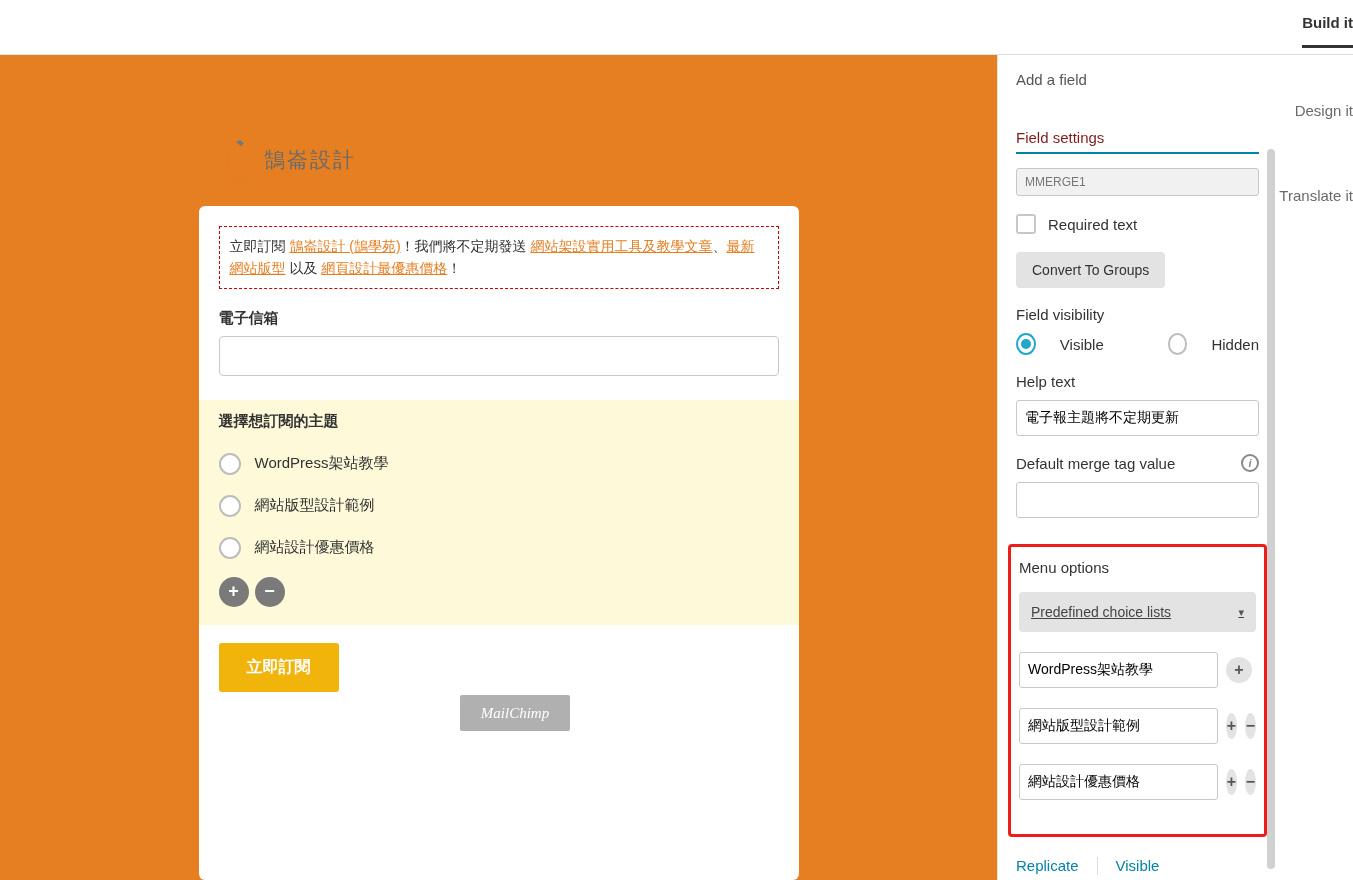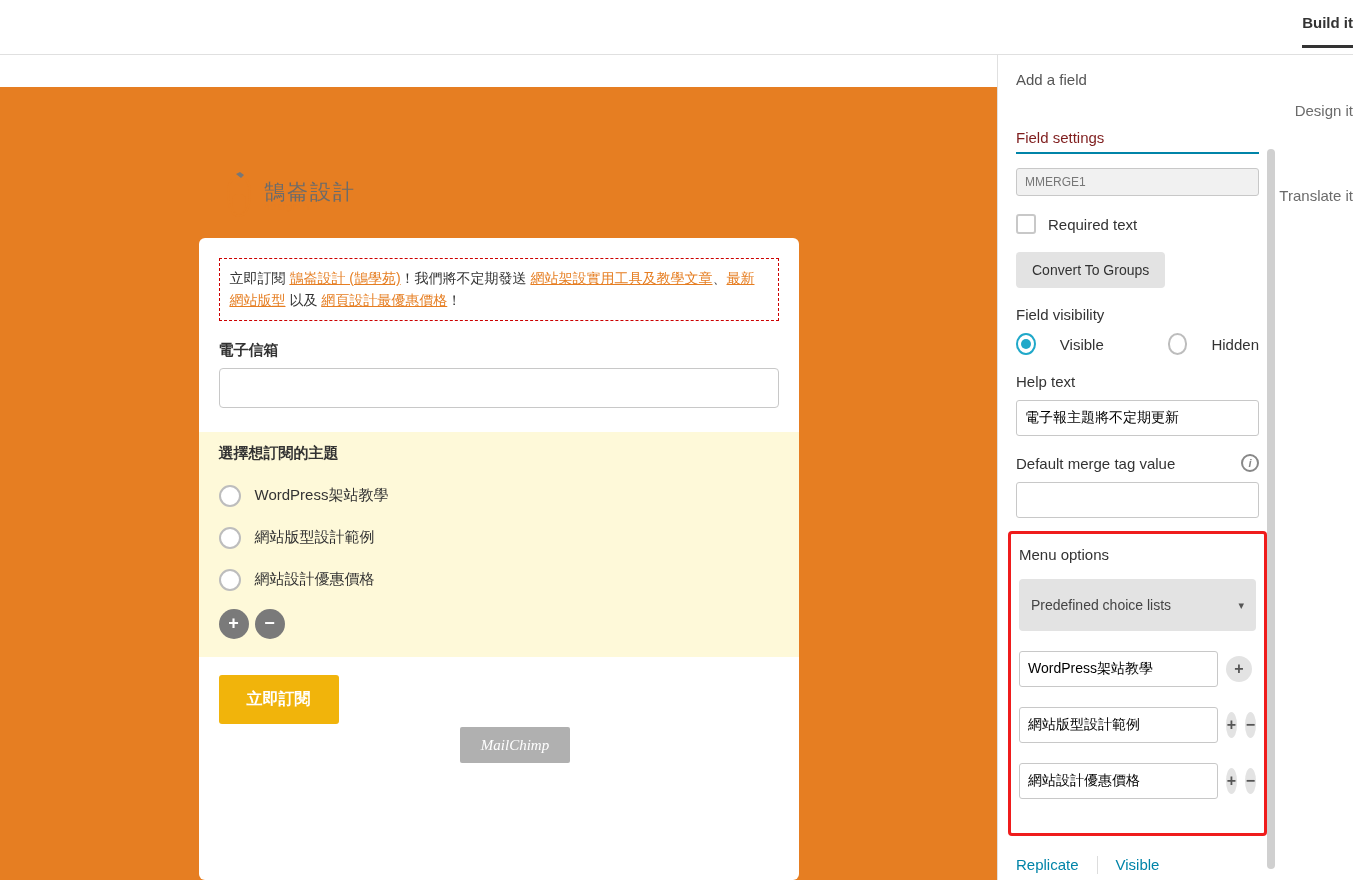--- a/index.html
+++ b/index.html
@@ -9,21 +9,21 @@
 
 
 .tabs { display: flex; gap: 40px; padding: 0 0 0 60px; height: 55px; align-items: flex-end; border-bottom: 1px solid #e0e0e0; flex-direction: column; }
 .tab { padding: 14px 0; color: #6b6b6b; cursor: pointer; font-size: 15px; }
 .tab.active { color: #333; font-weight: 600; border-bottom: 3px solid #333; }
 
 
 .main { display: flex; height: calc(880px - 55px); }
 
 
-.canvas-area { width: 997px; background: #e67e22; display: flex; justify-content: center; padding-top: 85px; position: relative; margin-top: 32px; }
+.canvas-area { width: 997px; background: #e67e22; display: flex; justify-content: center; padding-top: 85px; position: relative; }
 .logo-wrap { position: absolute; top: 85px; left: 222px; display: flex; align-items: center; gap: 8px; }
 .logo-wrap svg { width: 34px; height: 48px; }
 .logo-text { line-height: 1; }
 .logo-text .zh { font-size: 21px; color: #6b6b6b; letter-spacing: 2px; }
 .logo-text .en { font-size: 10px; color: #e67e22; letter-spacing: 1px; }
 
 .form-card { width: 600px; background: #fff; border-radius: 6px; margin-top: 66px; padding: 20px 20px 28px 20px; }
 
 .intro-box { border: 1px dashed #c00; padding: 8px 10px; line-height: 1.6; font-size: 14px; }
 .intro-box a { color: #e67e22; text-decoration: underline; }
@@ -66,23 +66,23 @@
 .vis-radio { width: 22px; height: 22px; border-radius: 50%; border: 2px solid #bdbdbd; display: flex; align-items: center; justify-content: center; }
 .vis-radio.sel { border-color: #1fa8c9; }
 .vis-radio.sel::after { content: ""; width: 10px; height: 10px; background: #1fa8c9; border-radius: 50%; }
 .vis-row span { font-size: 15px; }
 
 .side-input { width: 100%; height: 36px; border: 1px solid #c8c8c8; border-radius: 3px; padding: 0 8px; font-size: 14px; }
 
 .merge-label-row { display: flex; align-items: center; justify-content: space-between; }
 .info-icon { width: 18px; height: 18px; border: 2px solid #888; border-radius: 50%; display: flex; align-items: center; justify-content: center; font-size: 11px; color: #888; font-style: italic; font-weight: 700; }
 
-.menu-box { border: 3px solid #ef1c1c; border-radius: 4px; margin: 13px -8px 0 -8px; padding: 12px 8px 14px 8px; }
+.menu-box { border: 3px solid #ef1c1c; border-radius: 4px; margin: 26px -8px 0 -8px; padding: 12px 8px 14px 8px; }
 .menu-title { font-size: 15px; margin-bottom: 16px; }
-.dropdown-fake { width: 100%; height: 52px; background: #e3e3e3; border-radius: 4px; display: flex; align-items: center; justify-content: space-between; padding: 0 12px; font-size: 14px; color: #444; cursor: pointer; margin-bottom: 20px; }
+.dropdown-fake { width: 100%; height: 40px; background: #e3e3e3; border-radius: 4px; display: flex; align-items: center; justify-content: space-between; padding: 0 12px; font-size: 14px; color: #444; cursor: pointer; margin-bottom: 20px; text-decoration: underline; }
 .dropdown-fake .chev { font-size: 11px; color: #555; }
 
 .opt-row { display: flex; align-items: center; gap: 8px; margin-bottom: 20px; }
 .opt-input { flex: 0 0 175px; height: 36px; border: 1px solid #c8c8c8; border-radius: 3px; padding: 0 8px; font-size: 14px; }
 .opt-pm { width: 26px; height: 26px; border-radius: 50%; background: #e3e3e3; border: none; display: flex; align-items: center; justify-content: center; font-size: 16px; font-weight: 700; color: #555; cursor: pointer; }
 
 .save-btn { width: 100%; padding: 12px 0; background: #6e6e6e; color: #fff; border: none; border-radius: 4px; font-size: 15px; font-weight: 600; cursor: pointer; margin-top: 6px; }
 
 .footer-links { display: flex; gap: 18px; padding: 20px 0 0 0; }
 .footer-links a { color: #0084a8; font-size: 15px; cursor: pointer; }

